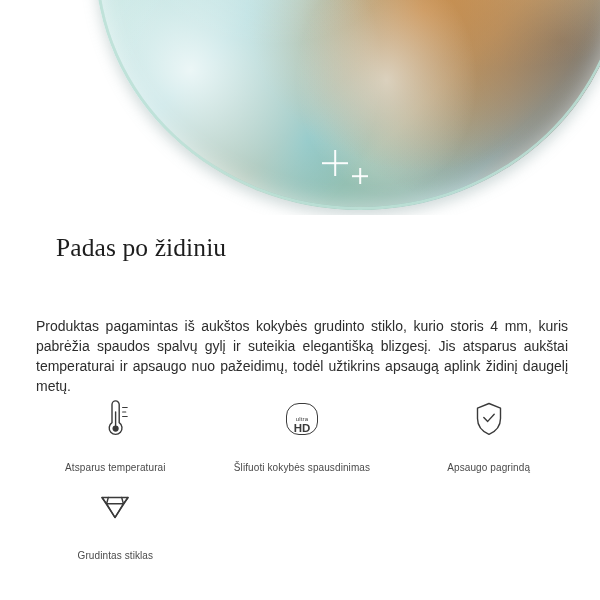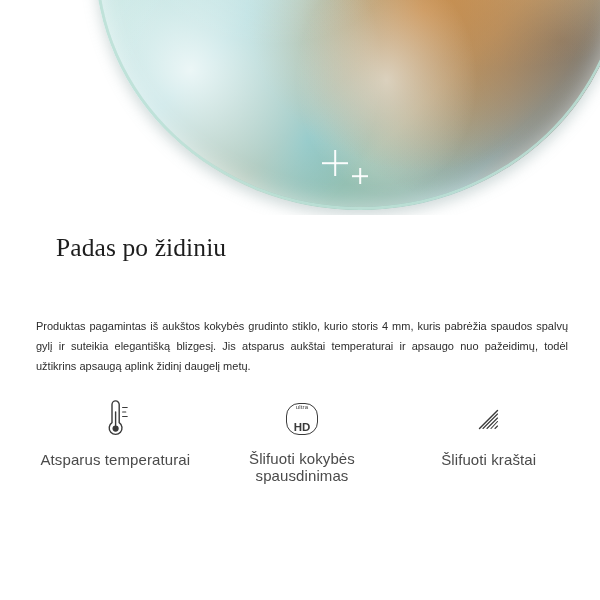--- a/index.html
+++ b/index.html
@@ -101,21 +101,21 @@
     letter-spacing: 0.1px;
     margin-left: 16px;
   }
   .headline .line2 { display: block; }
 
   .body-copy {
     position: absolute;
     left: 36px;
     top: 316px;
     width: 532px;
-    font-size: 11px;
+    font-size: 14px;
     line-height: 20px;
     color: #2d2d2d;
     text-align: justify;
   }
 
   
   .features {
     position: absolute;
     left: 22px;
     top: 396px;
@@ -131,22 +131,22 @@
     align-items: center;
     justify-content: flex-start;
   }
   .feature-icon {
     height: 46px;
     display: flex;
     align-items: center;
     justify-content: center;
   }
   .feature-label {
-    margin-top: 9px;
-    font-size: 15px;
+    margin-top: 20px;
+    font-size: 10px;
     color: #4a4a4a;
     text-align: center;
     letter-spacing: 0.1px;
   }
   svg { display: block; }
   .stroke {
     fill: none;
     stroke: #3a3a3a;
     stroke-width: 1.4;
     stroke-linecap: round;
@@ -159,21 +159,21 @@
     stroke-linecap: round;
   }
   .ultrahd-box {
     width: 30px;
     height: 30px;
     border: 1.4px solid #3a3a3a;
     border-radius: 13px;
     display: flex;
     flex-direction: column;
     align-items: center;
-    justify-content: space-between;
+    justify-content: flex-end;
     line-height: 1;
   }
   .ultrahd-box .u {
     font-size: 6px;
     color: #3a3a3a;
     letter-spacing: 0.2px;
   }
   .ultrahd-box .hd {
     font-size: 11.5px;
     font-weight: bold;
@@ -215,27 +215,38 @@
     <div class="feature">
       <div class="feature-icon">
         <div class="ultrahd-box">
           <span class="u">ultra</span>
           <span class="hd">HD</span>
         </div>
       </div>
       <div class="feature-label">Šlifuoti kokybės spausdinimas</div>
     </div>
 
-
-
-    <div class="feature">
-      <div class="feature-icon">
-        <svg width="38" height="36" viewBox="0 0 38 36" aria-hidden="true">
-          <path class="stroke" d="M9.5 27.5L27.5 9.5"></path>
-          <path class="thin" d="M13 27.5L27.5 13M17 27.5L27.5 17M21 27.5L27.5 20.5M25 27.5l2.5-2.5"></path>
+    <div class="feature">
+      <div class="feature-icon">
+        <svg width="36" height="40" viewBox="0 0 36 40" aria-hidden="true">
+          <path class="stroke" d="M18 4.5 6.5 9.2v10.2c0 7.3 4.9 13 11.5 16 6.6-3 11.5-8.7 11.5-16V9.2z"></path>
+          <path class="stroke" d="M12.8 18.4l3.9 4 6.5-7.2"></path>
         </svg>
       </div>
-      <div class="feature-label">Šlifuoti kraštai</div>
-    </div>
+      <div class="feature-label">Apsaugo pagrindą</div>
+    </div>
+
+    <div class="feature">
+      <div class="feature-icon">
+        <svg width="40" height="36" viewBox="0 0 40 36" aria-hidden="true">
+          <path class="stroke" d="M7 8.5h26l-13 20z"></path>
+          <path class="stroke" d="M7 8.5l4.6 6.2h16.8L33 8.5"></path>
+          <path class="stroke" d="M11.6 14.7L20 28.5l8.4-13.8"></path>
+          <path class="stroke" d="M13.3 8.5l-1.7 6.2M26.7 8.5l1.7 6.2"></path>
+        </svg>
+      </div>
+      <div class="feature-label">Grudintas stiklas</div>
+    </div>
+
 
 
   </div>
 </div>
 
 </body></html>

